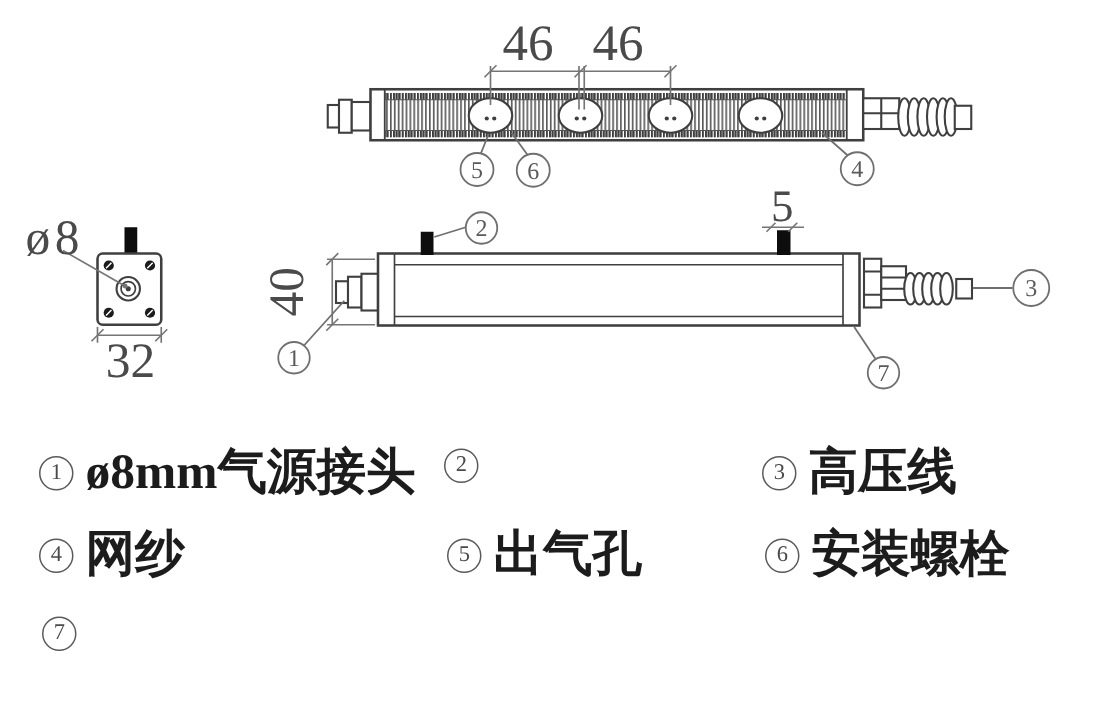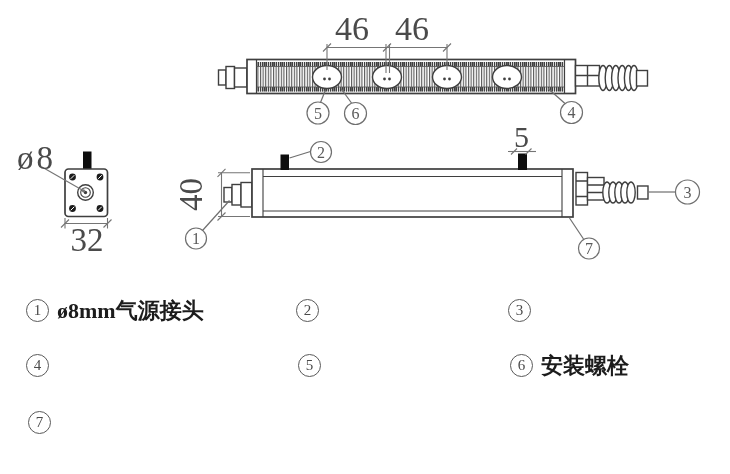--- a/index.html
+++ b/index.html
@@ -5,21 +5,21 @@
   html,body{margin:0;padding:0;background:#fff;}
   .stage{position:relative;width:730px;height:474px;background:#fff;overflow:hidden;
          font-family:"Liberation Serif",serif;}
   svg text{font-family:"Liberation Serif",serif;}
   .dimtext{fill:#4a4a4a;}
   .callnum{fill:#5a5a5a;}
   .legend-item{position:absolute;display:flex;align-items:center;gap:8px;}
   .cnum{width:21px;height:21px;border:1.6px solid #5a5a5a;border-radius:50%;
         color:#4a4a4a;font:15px/1 "Liberation Serif",serif;
         display:flex;align-items:center;justify-content:center;flex:0 0 auto;}
-  .ltxt{font-family:"Liberation Serif",serif;font-weight:bold;font-size:22px;
+  .ltxt{font-family:"Liberation Serif",serif;font-weight:bold;font-size:33px;
         color:#1c1c1c;white-space:nowrap;line-height:1;}
 </style>
 </head>
 <body>
 
 <div class="stage">
 
   <svg width="730" height="290" viewBox="0 0 730 290" fill="none" stroke-linecap="butt">
     <defs>
       <pattern id="mesh" width="2.6" height="8" patternUnits="userSpaceOnUse">
@@ -200,26 +200,29 @@
   <div>
     <div class="legend-item" style="left:26px;top:299px;">
       <span class="cnum">1</span>
       <span class="ltxt">ø8mm气源接头</span>
     </div>
     <div class="legend-item" style="left:296px;top:299px;">
       <span class="cnum">2</span>
     </div>
     <div class="legend-item" style="left:508px;top:299px;">
       <span class="cnum">3</span>
+      <span class="ltxt">高压线</span>
     </div>
     <div class="legend-item" style="left:26px;top:354px;">
       <span class="cnum">4</span>
+      <span class="ltxt">网纱</span>
     </div>
     <div class="legend-item" style="left:298px;top:354px;">
       <span class="cnum">5</span>
+      <span class="ltxt">出气孔</span>
     </div>
     <div class="legend-item" style="left:510px;top:354px;">
       <span class="cnum">6</span>
       <span class="ltxt">安装螺栓</span>
     </div>
     <div class="legend-item" style="left:28px;top:411px;">
       <span class="cnum">7</span>
     </div>
   </div>
 

